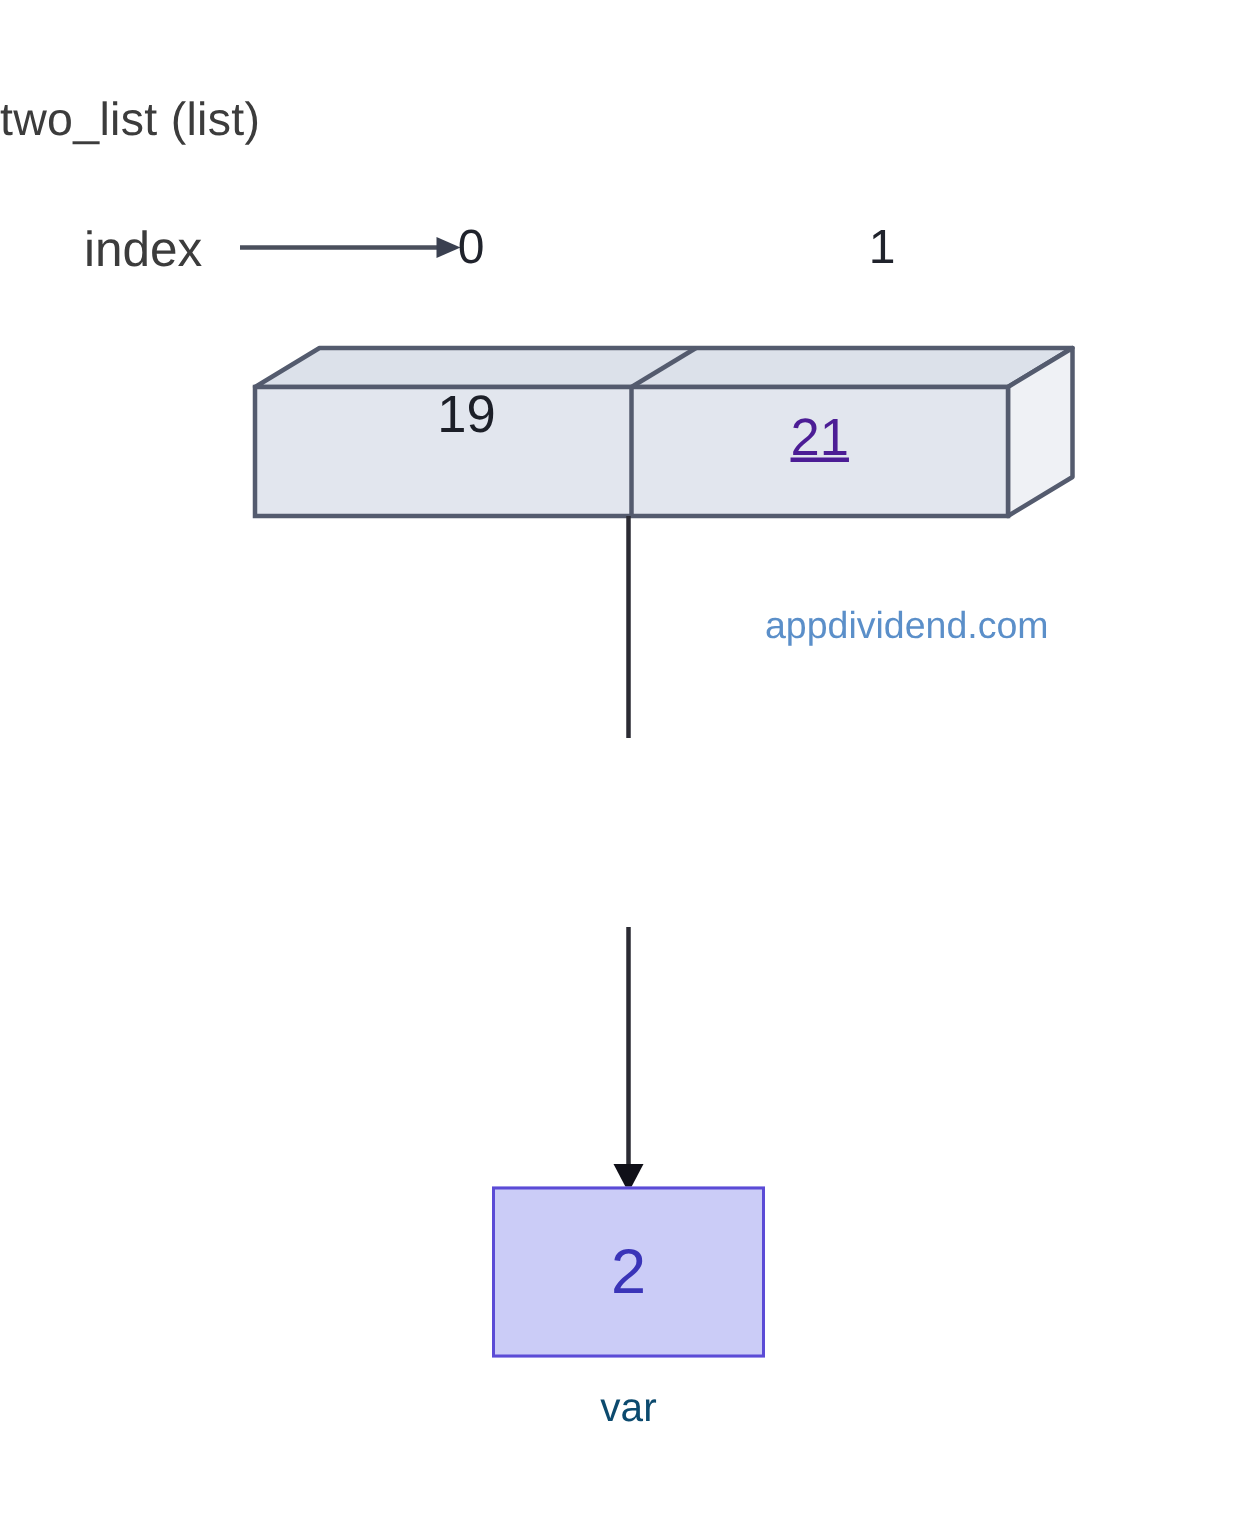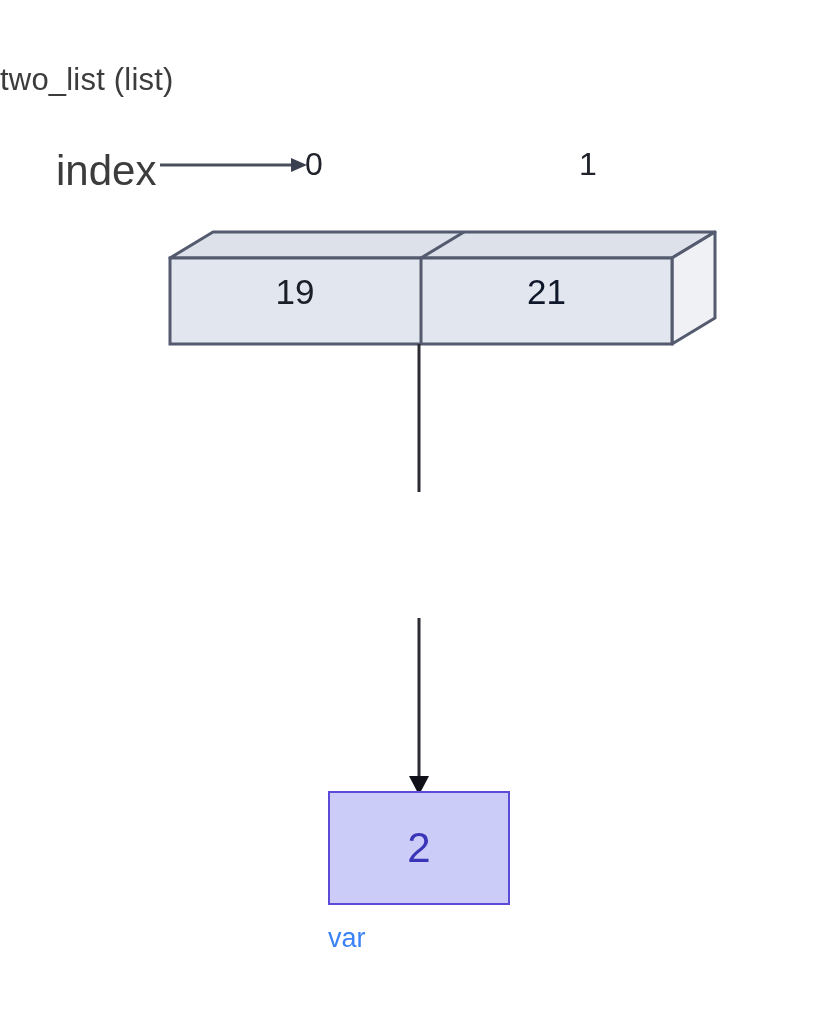--- a/index.html
+++ b/index.html
@@ -35,21 +35,21 @@
     font-size: 31px;
     color: #3c3c3c;
     letter-spacing: 0.2px;
     white-space: nowrap;
   }
 
   
   #index-label {
     left: 56px;
     top: 147px;
-    font-size: 42px;
+    font-size: 33px;
     color: #3c3c3c;
     white-space: nowrap;
   }
   #index-arrow {
     left: 160px;
     top: 152px;
     width: 148px;
     height: 26px;
   }
   #index-0 {
@@ -71,33 +71,35 @@
 
   
   #list-box {
     left: 160px;
     top: 222px;
     width: 570px;
     height: 135px;
   }
   #cell-0-value {
     left: 170px;
-    top: 272px;
+    top: 257px;
     width: 250px;
     text-align: center;
     font-size: 35px;
     color: #1c1f28;
+    padding-left: 16px;
   }
   #cell-1-value {
     left: 421px;
     top: 272px;
     width: 251px;
     text-align: center;
     font-size: 35px;
-    color: #0f172a;
+    color: #4c1d95;
+    text-decoration: underline;
   }
 
   
   #watermark {
     left: 510px;
     top: 403px;
     font-size: 25px;
     color: #5b8fc9;
     white-space: nowrap;
   }
@@ -151,22 +153,23 @@
   }
   #result-value {
     font-size: 42px;
     color: #3a34b8;
     line-height: 1;
   }
   #result-label {
     left: 328px;
     top: 923px;
     width: 182px;
+    text-align: center;
     font-size: 27px;
-    color: #3b82f6;
+    color: #0c4a6e;
   }
 </style>
 </head>
 <body>
 
 <div id="canvas">
 
   <div class="abs" id="list-title">two_list (list)</div>
 
   <div class="abs" id="index-label">index</div>
@@ -188,20 +191,21 @@
     <rect x="10" y="36" width="502" height="86" fill="#E2E6EE" stroke="#545B6E" stroke-width="3"></rect>
 
     <line x1="261" y1="36" x2="261" y2="122" stroke="#545B6E" stroke-width="3"></line>
 
     <line x1="261" y1="36" x2="304" y2="10" stroke="#545B6E" stroke-width="3"></line>
   </svg>
 
   <div class="abs" id="cell-0-value">19</div>
   <div class="abs" id="cell-1-value">21</div>
 
+  <div class="abs" id="watermark">appdividend.com</div>
 
   <svg class="abs" id="connector-top" viewBox="0 0 14 148">
     <line x1="7" y1="0" x2="7" y2="148" stroke="#2B2B33" stroke-width="3"></line>
   </svg>
 
 
   <svg class="abs" id="connector-bottom" viewBox="0 0 30 178">
     <line x1="15" y1="0" x2="15" y2="164" stroke="#2B2B33" stroke-width="3"></line>
     <polygon points="5,158 25,158 15,177" fill="#101018"></polygon>
   </svg>

